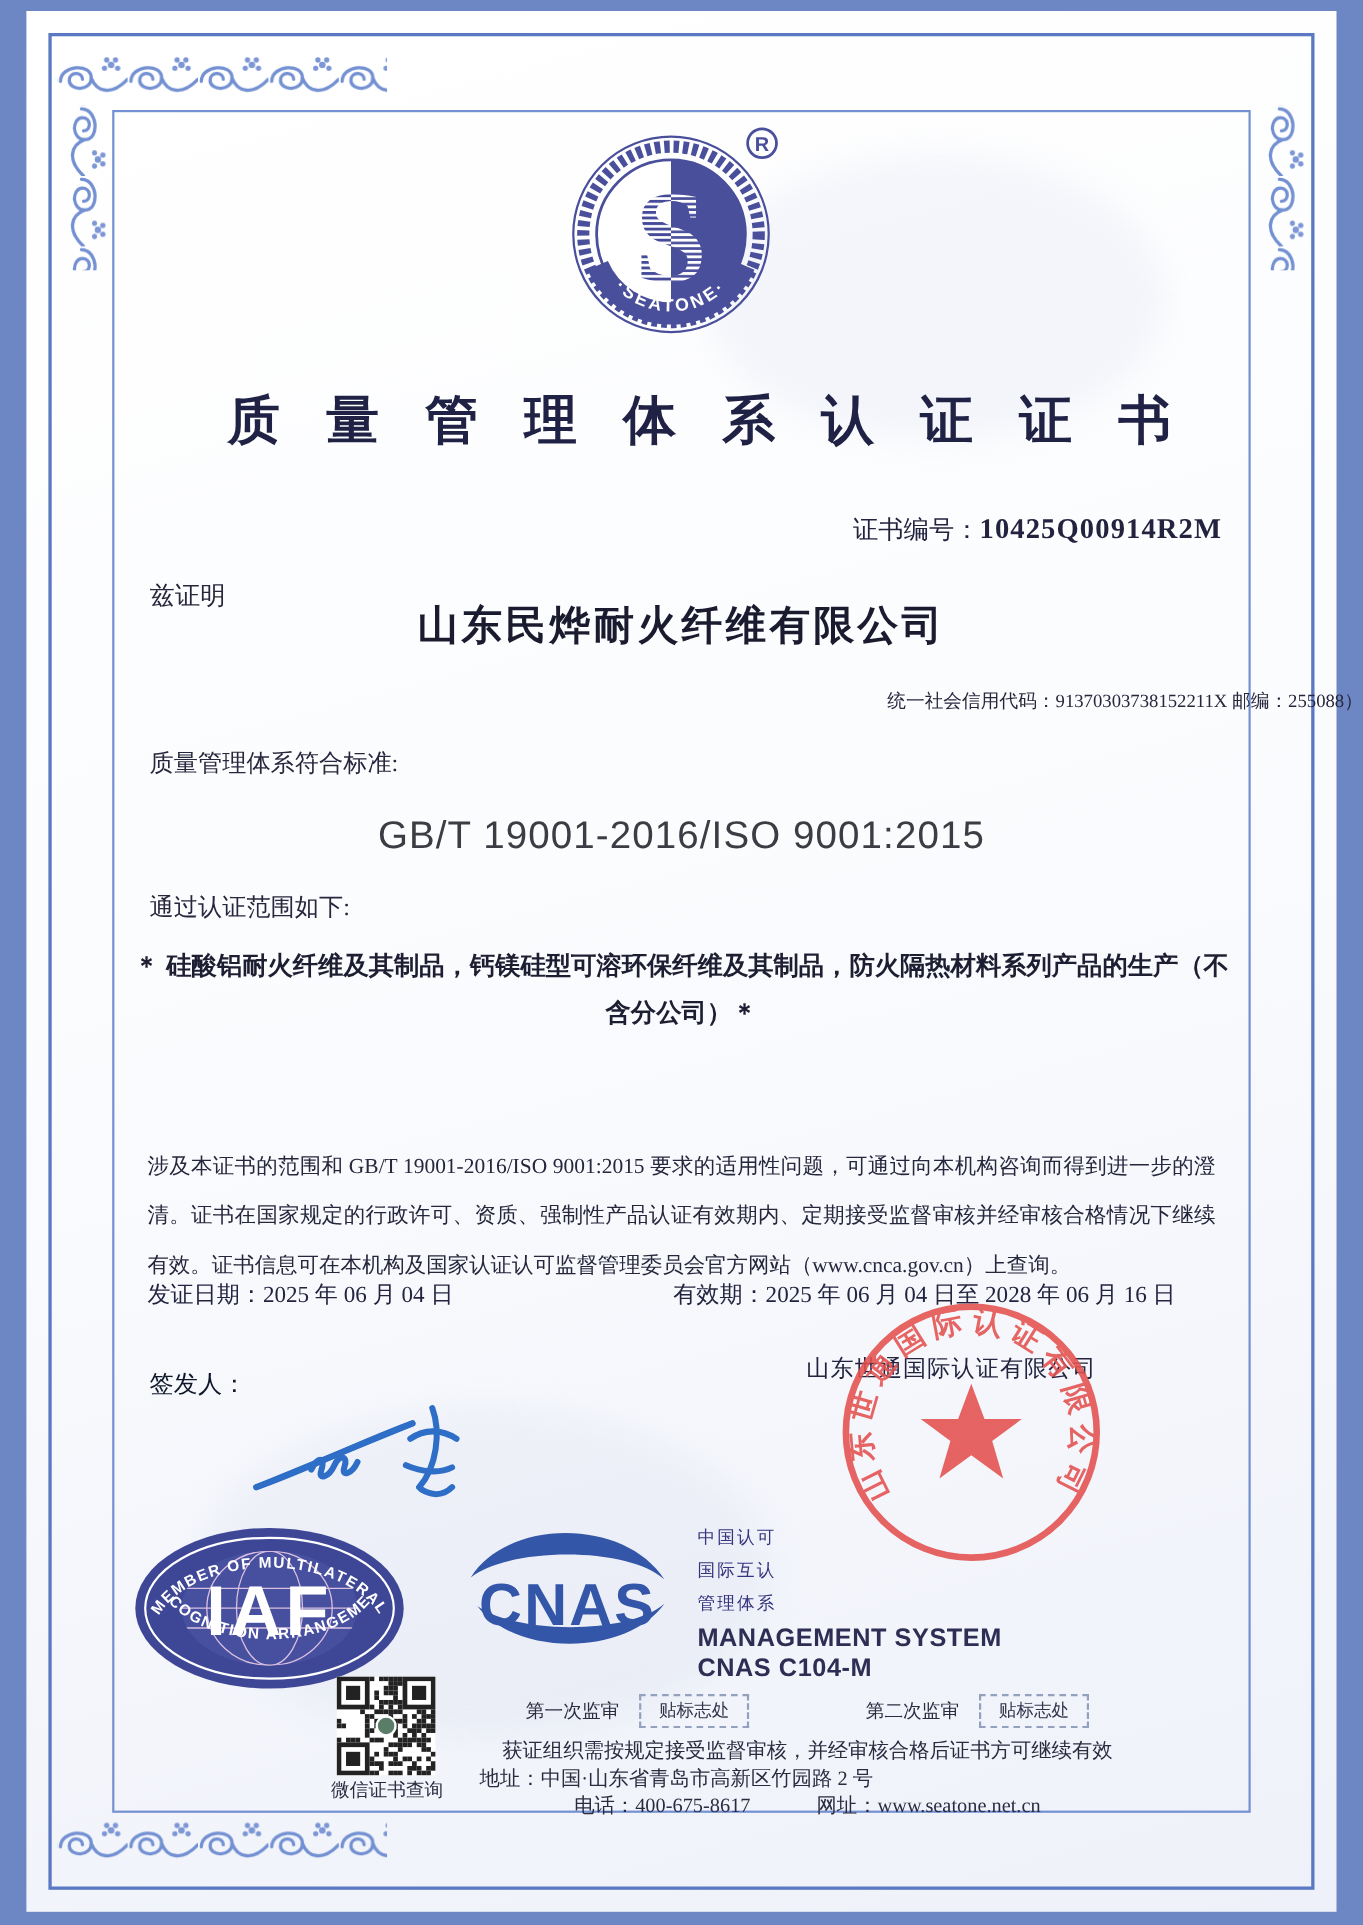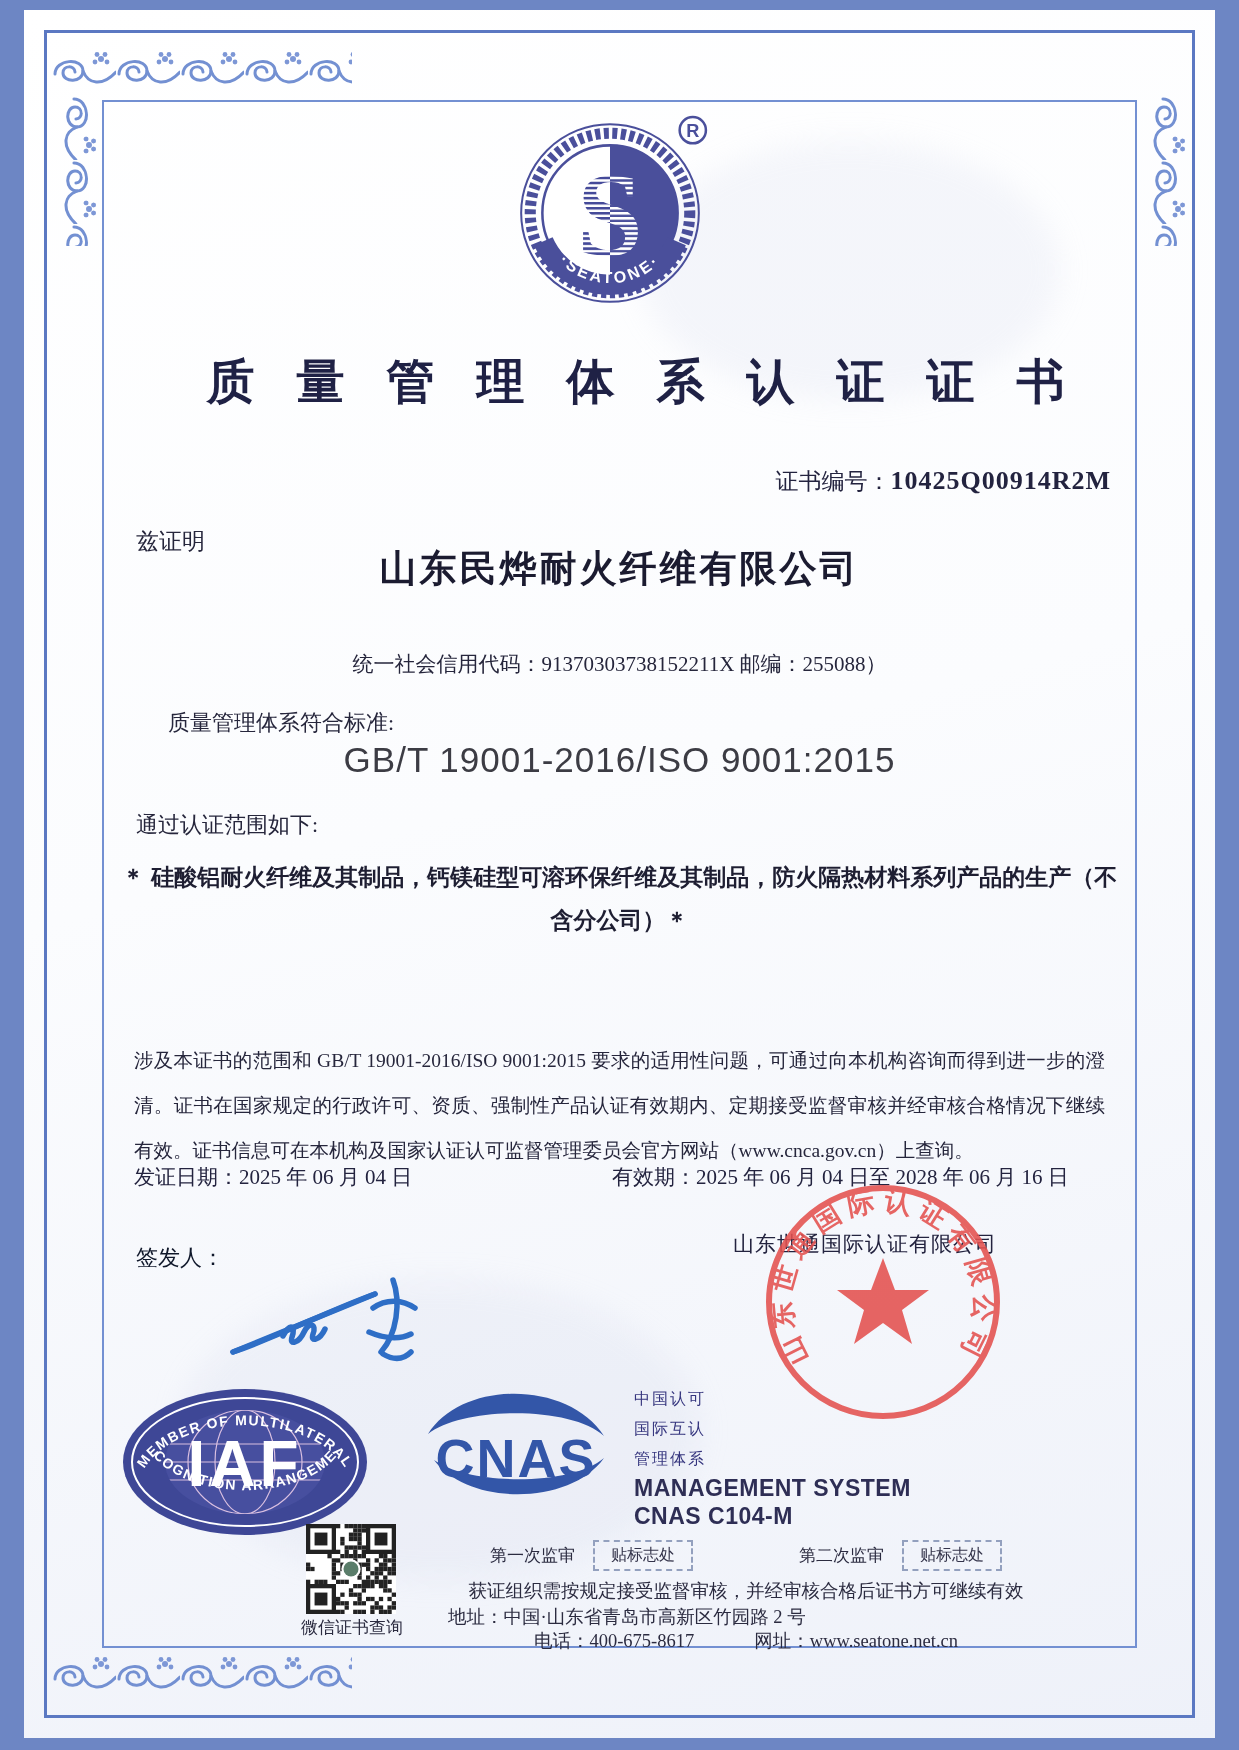--- a/index.html
+++ b/index.html
@@ -16,37 +16,37 @@
   .orn-left{left:52px;top:96px;bottom:96px;width:46px;}
   .orn-right{right:52px;top:96px;bottom:96px;width:46px;}
   .abs{position:absolute;}
   .ctr{left:0;width:100%;text-align:center;}
   .title{top:350px;font-size:48px;font-weight:600;color:#1f2145;letter-spacing:42px;padding-left:18px;box-sizing:border-box;margin-left:28px;}
   .certno{top:466px;right:128px;font-size:23px;color:#23233f;}
   .certno b{font-size:26px;letter-spacing:1px;}
   .intro{left:136px;top:526px;font-size:23px;color:#26263c;}
   .company{top:544px;font-size:37px;font-weight:bold;color:#1b1b30;letter-spacing:3px;}
   .addr{top:613px;font-size:22px;color:#26263c;}
-  .credit{top:650px;font-size:21px;color:#26263c;}
+  .credit{top:626px;font-size:17px;color:#26263c;text-align:right;}
   .lbl{left:136px;font-size:22px;color:#26263c;}
   .standard{top:740px;font-size:35px;color:#3c3c44;font-family:"Liberation Sans","DejaVu Sans",sans-serif;letter-spacing:1px;}
   .scope{left:120px;width:999px;top:856px;text-align:center;font-size:23px;font-weight:bold;
          color:#1e1e32;line-height:43px;font-family:"Liberation Sans","DejaVu Sans",sans-serif;}
   .legal{left:134px;width:971px;top:1038px;font-size:19.5px;color:#26263c;line-height:45px;text-align:justify;}
   .daterow{top:1163px;font-size:21px;color:#23233f;}
   .signer{left:136px;top:1243px;font-size:22px;color:#0f172a;}
   .issuer{left:733px;top:1230px;font-size:21px;color:#23233f;letter-spacing:1px;}
   .acc{left:634px;top:1384px;color:#35357e;font-family:"Liberation Sans","DejaVu Sans",sans-serif;}
   .acc .cn{font-size:16px;line-height:30px;letter-spacing:2px;}
   .acc .en{font-size:23px;line-height:28px;font-weight:bold;color:#2e2e55;letter-spacing:0.5px;}
   .qrwrap{left:306px;top:1524px;width:90px;}
   .qrcap{left:292px;top:1616px;width:120px;text-align:center;font-size:17px;color:#2b2b40;
          font-family:"Liberation Sans","DejaVu Sans",sans-serif;}
   .footer{left:436px;top:1540px;width:596px;color:#2b2b40;}
-  .frow{position:absolute;left:12px;width:100%;}
+  .frow{position:absolute;left:0;width:100%;}
   .frow1{top:0;display:flex;justify-content:center;align-items:center;gap:18px;font-size:17px;}
   .stickerbox{border:2px dashed #93a0be;padding:3px 16px;font-size:16px;color:#33334a;}
   .frow2{top:38px;text-align:center;font-size:18.5px;}
   .frow3{top:64px;text-align:left;font-size:18.5px;}
   .frow4{top:88px;display:flex;justify-content:center;gap:60px;font-size:18.5px;}
   .wm{position:absolute;border-radius:50%;background:rgba(196,206,228,0.16);filter:blur(14px);}
   svg{display:block;}
 </style>
 </head>
 <body>
@@ -139,21 +139,21 @@
   <div class="abs ctr title">质量管理体系认证证书</div>
 
   <div class="abs certno">
     <span>证书编号：</span><b>10425Q00914R2M</b>
   </div>
 
   <div class="abs intro">兹证明</div>
   <div class="abs ctr company">山东民烨耐火纤维有限公司</div>
   <div class="abs ctr credit">统一社会信用代码：91370303738152211X 邮编：255088）</div>
 
-  <div class="abs lbl" style="top:708px;margin-left:32px;">质量管理体系符合标准:</div>
+  <div class="abs lbl" style="top:679px;">质量管理体系符合标准:</div>
   <div class="abs ctr standard">GB/T 19001-2016/ISO 9001:2015</div>
   <div class="abs lbl" style="top:810px;">通过认证范围如下:</div>
   <div class="abs scope">＊ 硅酸铝耐火纤维及其制品，钙镁硅型可溶环保纤维及其制品，防火隔热材料系列产品的生产（不含分公司）＊</div>
 
   <div class="abs legal">涉及本证书的范围和 GB/T 19001-2016/ISO 9001:2015 要求的适用性问题，可通过向本机构咨询而得到进一步的澄清。证书在国家规定的行政许可、资质、强制性产品认证有效期内、定期接受监督审核并经审核合格情况下继续有效。证书信息可在本机构及国家认证认可监督管理委员会官方网站（www.cnca.gov.cn）上查询。</div>
 
   <div class="abs daterow" style="left:134px;">
     <span>发证日期：</span><span>2025 年 06 月 04 日</span>
   </div>
   <div class="abs daterow" style="left:612px;">

